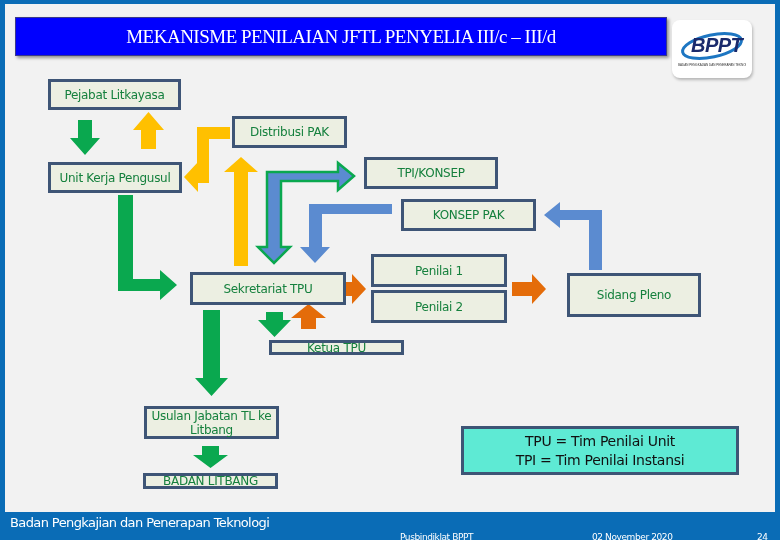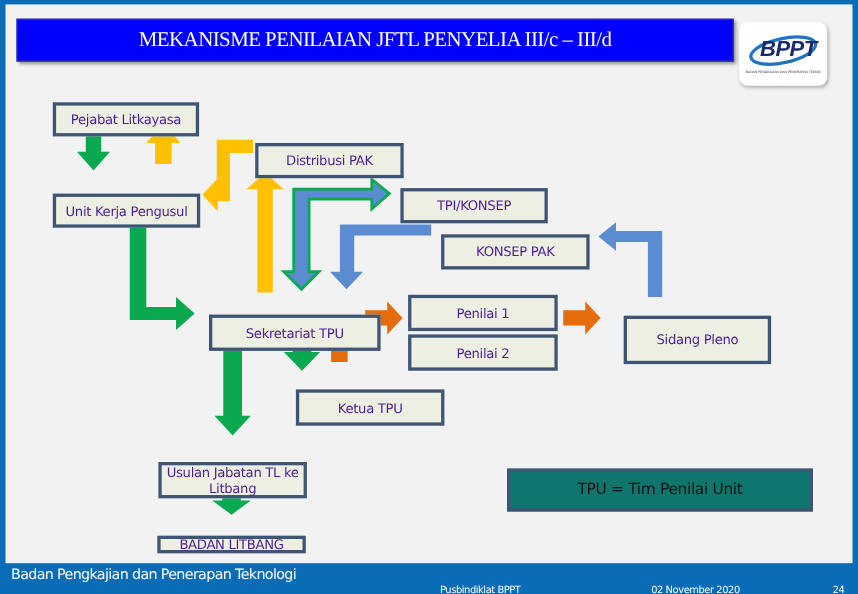--- a/index.html
+++ b/index.html
@@ -2,22 +2,22 @@
 <html><head>
 <meta charset="utf-8">
 <style>
   html, body { margin:0; padding:0; }
   body { width:780px; height:540px; position:relative; overflow:hidden; background:#0a6cb6; font-family:"Liberation Sans", sans-serif; }
   .slide { position:absolute; left:5px; top:4px; width:770px; height:508px; background:#f2f2f2; }
   .title-bar { position:absolute; left:15px; top:17px; width:650px; height:37px; background:#0000ff; border:1px solid #3a3a8a; box-shadow:2px 2px 3px rgba(0,0,0,0.4); color:#fff; font-family:Liberation Serif, serif; font-size:19px; display:flex; align-items:center; justify-content:center; letter-spacing:-0.5px; }
   .logo { position:absolute; left:672px; top:20px; width:80px; height:58px; background:#fff; border-radius:8px; box-shadow:1px 2px 3px rgba(0,0,0,0.25); }
   .logo-text { position:absolute; left:19px; top:14px; font-family:"Liberation Sans", sans-serif; font-weight:bold; font-style:italic; font-size:20px; color:#1a2a6c; letter-spacing:-0.5px; }
   .logo-sub { position:absolute; left:6px; top:43px; width:68px; font-size:3px; color:#333; white-space:nowrap; overflow:hidden; text-align:center; }
-  .box { position:absolute; background:#ecefe2; border:3px solid #3e5576; box-sizing:border-box; display:flex; align-items:center; justify-content:center; text-align:center; font-family:"DejaVu Sans", sans-serif; font-size:12px; color:#4c1d95; line-height:14px; letter-spacing:-0.3px;margin-top:14px; }
-  .note { position:absolute; left:461px; top:426px; width:278px; height:39px; background:#0f766e; border:3px solid #3e5576; box-sizing:border-box; display:flex; flex-direction:column; align-items:center; justify-content:center; font-family:"DejaVu Sans", sans-serif; font-size:14px; line-height:19px; color:#111; letter-spacing:-0.3px; }
+  .box { position:absolute; background:#ecefe2; border:3px solid #3e5576; box-sizing:border-box; display:flex; align-items:center; justify-content:center; text-align:center; font-family:"DejaVu Sans", sans-serif; font-size:12px; color:#15803d; line-height:14px; letter-spacing:-0.3px; }
+  .note { position:absolute; left:461px; top:426px; width:278px; height:49px; background:#5eead4; border:3px solid #3e5576; box-sizing:border-box; display:flex; flex-direction:column; align-items:center; justify-content:center; font-family:"DejaVu Sans", sans-serif; font-size:14px; line-height:19px; color:#111; letter-spacing:-0.3px; }
   svg.arrows { position:absolute; left:0; top:0; width:780px; height:540px; }
   .footer-left { position:absolute; left:10px; top:515px; color:#fff; font-family:"DejaVu Sans", sans-serif; font-size:13px; letter-spacing:-0.6px; }
   .footer-mid { position:absolute; top:516px; color:#fff; font-family:"DejaVu Sans", sans-serif; font-size:9px; letter-spacing:-0.4px;margin-top:16px; }
 </style>
 </head>
 <body>
 
 <div class="slide"></div>
 
 <div class="title-bar">MEKANISME PENILAIAN JFTL PENYELIA III/c – III/d</div>
@@ -55,32 +55,33 @@
   <polygon points="266,312 283,312 283,320 291,320 274.5,337 258,320 266,320" fill="#0aa84f"></polygon>
 
   <polygon points="301,329 316,329 316,318 326,318 308.5,304 291,318 301,318" fill="#e46c0a"></polygon>
 
   <polygon points="203,310 220,310 220,378 228,378 211.5,396 195,378 203,378" fill="#0aa84f"></polygon>
 
   <polygon points="202,446 219,446 219,455 228,455 210.5,468 193,455 202,455" fill="#0aa84f"></polygon>
 </svg>
 
 <div class="box" style="left:48px;top:79px;width:133px;height:31px;">Pejabat Litkayasa</div>
-<div class="box" style="left:232px;top:116px;width:135px;height:32px;">Distribusi PAK</div>
+<div class="box" style="left:232px;top:116px;width:115px;height:32px;">Distribusi PAK</div>
 <div class="box" style="left:48px;top:162px;width:134px;height:31px;">Unit Kerja Pengusul</div>
 <div class="box" style="left:364px;top:157px;width:134px;height:32px;">TPI/KONSEP</div>
 <div class="box" style="left:401px;top:199px;width:135px;height:32px;">KONSEP PAK</div>
 <div class="box" style="left:371px;top:254px;width:136px;height:33px;">Penilai 1</div>
 <div class="box" style="left:371px;top:290px;width:136px;height:33px;">Penilai 2</div>
 <div class="box" style="left:190px;top:272px;width:156px;height:33px;">Sekretariat TPU</div>
 <div class="box" style="left:567px;top:273px;width:134px;height:44px;">Sidang Pleno</div>
-<div class="box" style="left:269px;top:340px;width:135px;height:33px;">Ketua TPU</div>
+<div class="box" style="left:269px;top:340px;width:135px;height:15px;">Ketua TPU</div>
 <div class="box" style="left:144px;top:406px;width:135px;height:33px;">Usulan Jabatan TL ke Litbang</div>
 <div class="box" style="left:143px;top:473px;width:135px;height:16px;">BADAN LITBANG</div>
 
 <div class="note">
   <span>TPU = Tim Penilai Unit</span>
+  <span>TPI = Tim Penilai Instansi</span>
 </div>
 
 <div class="footer-left">Badan Pengkajian dan Penerapan Teknologi</div>
 <div class="footer-mid" style="left:400px;">Pusbindiklat BPPT</div>
 <div class="footer-mid" style="left:592px;">02 November 2020</div>
 <div class="footer-mid" style="left:757px;">24</div>
 
 </body></html>

